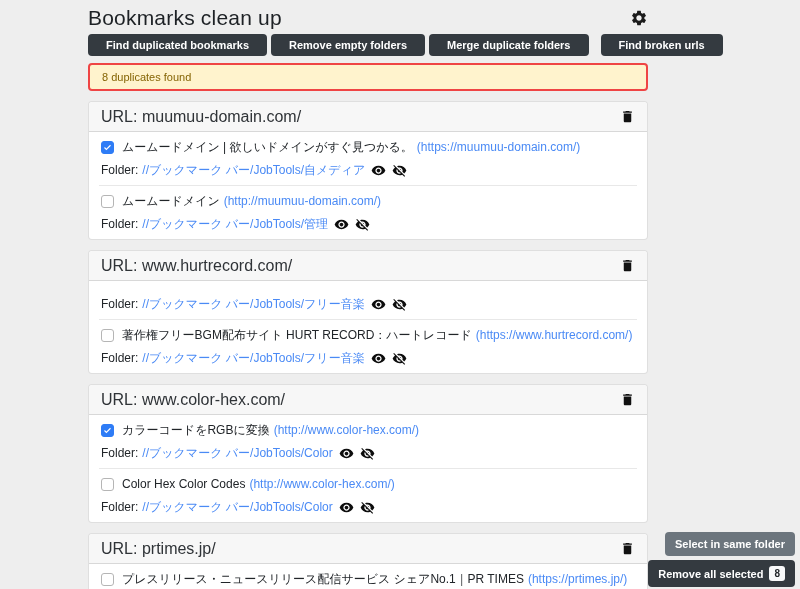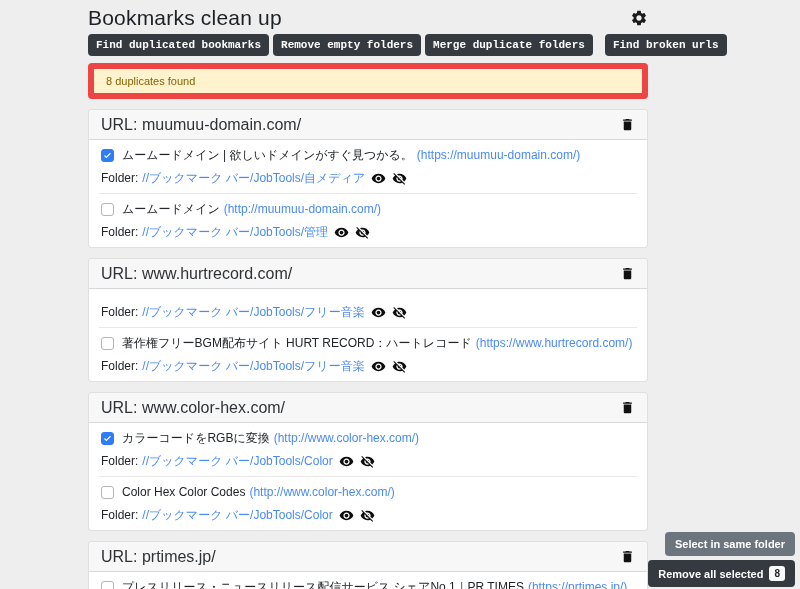--- a/index.html
+++ b/index.html
@@ -15,29 +15,29 @@
   
   .page-header { display:flex; align-items:center; justify-content:space-between; padding-top:5px; height:30px; }
   .page-title { font-size:21px; font-weight:500; color:#1d2125; letter-spacing:.2px; }
   .gear-btn { background:none; border:none; cursor:pointer; padding:0; line-height:0; }
   .gear-btn svg { width:18px; height:18px; fill:#1b1b1b; }
 
   
   .toolbar { display:flex; align-items:center; margin-top:4px; }
   .btn-dark {
     background:#343a40; color:#fff; border:none; border-radius:4px;
-    font-family:Liberation Mono, monospace;
-    font-size:11px; font-weight:700; padding:5px 8px; margin-right:4px; cursor:pointer;
+    font-family:Liberation Sans, sans-serif;
+    font-size:11px; font-weight:700; padding:5px 18px; margin-right:4px; cursor:pointer;
     white-space:nowrap;
   }
   .btn-dark.spaced { margin-left:8px; }
 
   
   .alert {
-    margin-top:7px; background:#fff3cd; border:6px solid #ef4444; border-radius:4px;
+    margin-top:7px; background:#fff3cd; border:2px solid #ef4444; border-radius:4px;
     color:#856404; font-size:11px; padding:6px 12px;
   }
 
   
   .card { background:#fff; border:1px solid rgba(0,0,0,.125); border-radius:4px; margin-top:10px; }
   .card-header {
     background:#f7f7f7; border-bottom:1px solid rgba(0,0,0,.125);
     border-radius:4px 4px 0 0;
     display:flex; align-items:center; justify-content:space-between;
     padding:7px 12px; height:30px;

